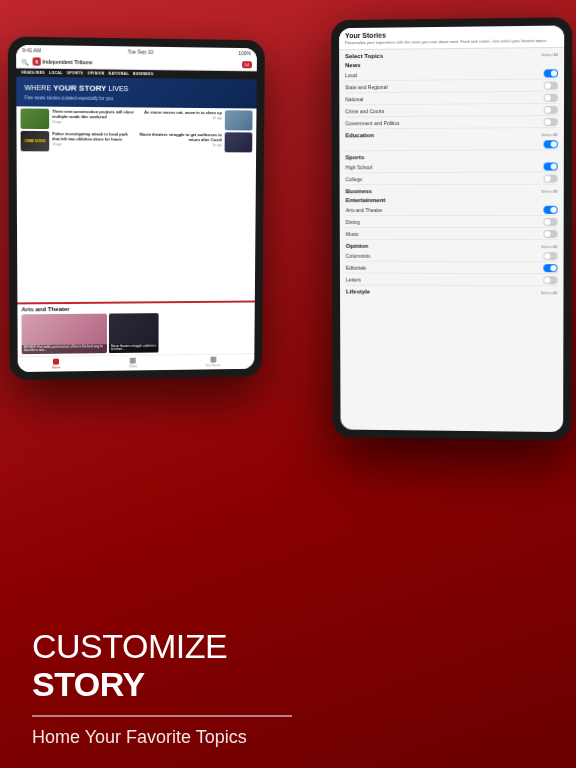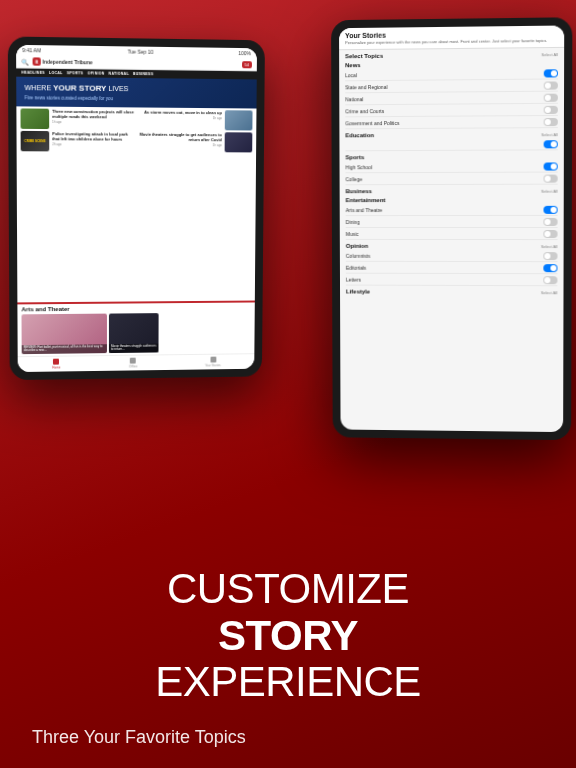--- a/index.html
+++ b/index.html
@@ -20,25 +20,24 @@
       right: 0;
       height: 220px;
       padding: 24px 32px 20px 32px;
       display: flex;
       flex-direction: column;
       justify-content: flex-end;
     }
 
     .customize-title {
       color: white;
-      font-size: 42px;
+      font-size: 34px;
       font-weight: 300;
       line-height: 1.1;
       letter-spacing: -0.5px;
-      text-align: center;
     }
     .customize-title strong {
       font-weight: 900;
     }
 
     .divider-line {
       width: 260px;
       height: 2px;
       background: rgba(255,255,255,0.5);
       margin: 12px 0 10px 0;
@@ -641,17 +640,16 @@
       </div>
     </div>
   </div>
 
 </div>
 
 <div class="bottom-section">
   <div class="customize-title">
     <span>CUSTOMIZE</span><br>
     <strong>STORY</strong><br>
-    <span>EXPERIENCE</span>
   </div>
   <div class="divider-line"></div>
-  <div class="subtitle">Three Your Favorite Topics</div>
+  <div class="subtitle">Home Your Favorite Topics</div>
 </div>
 
 </body></html>

